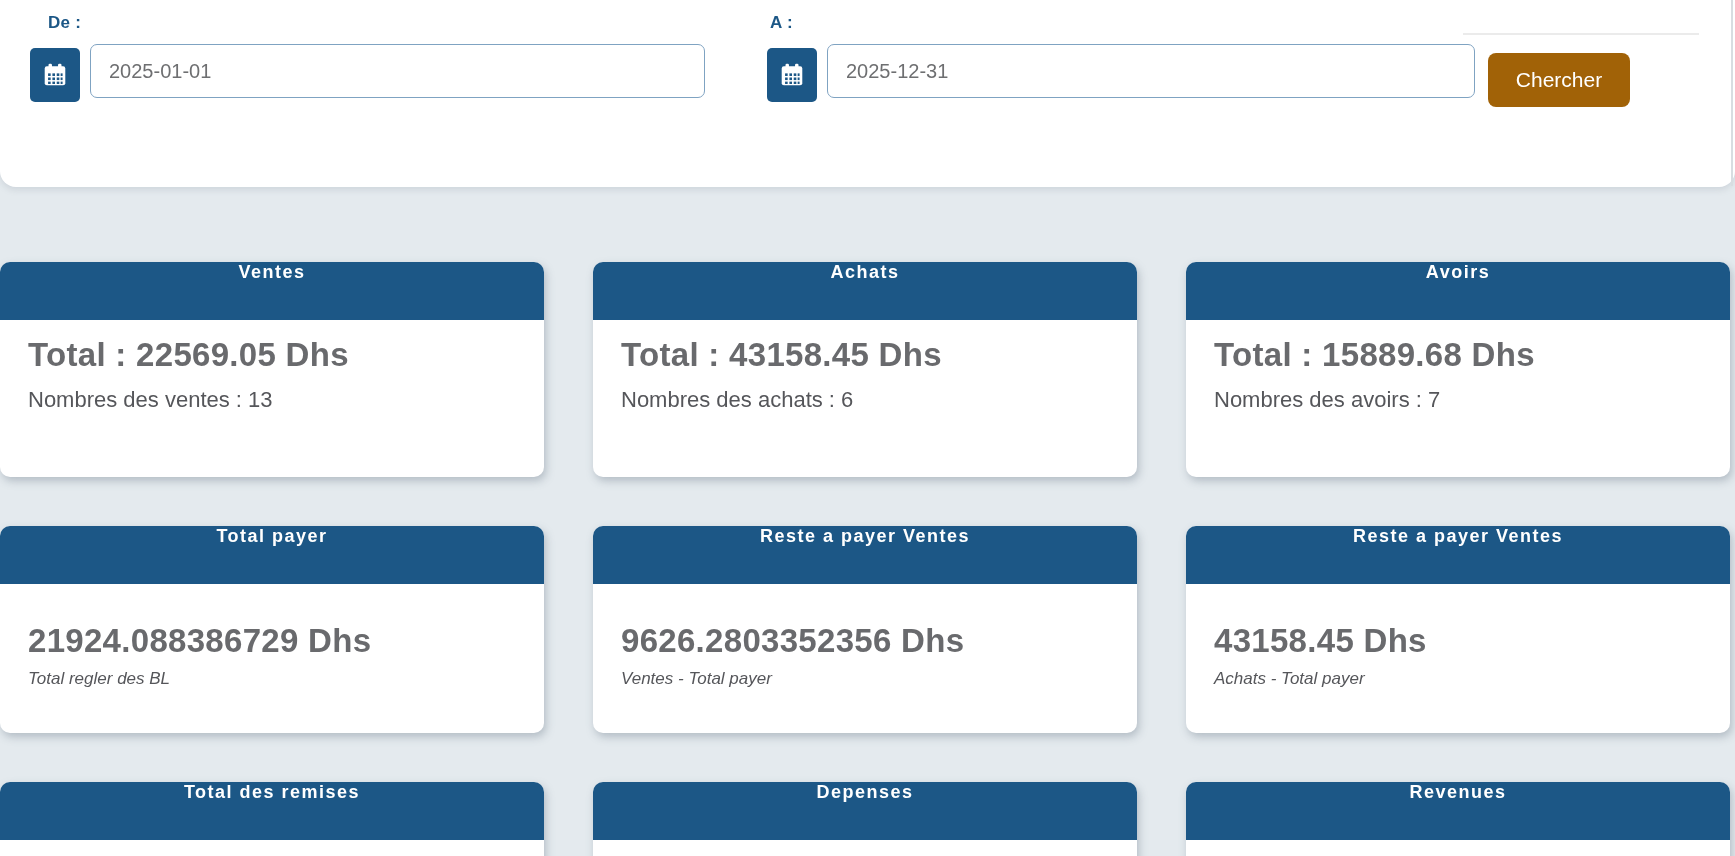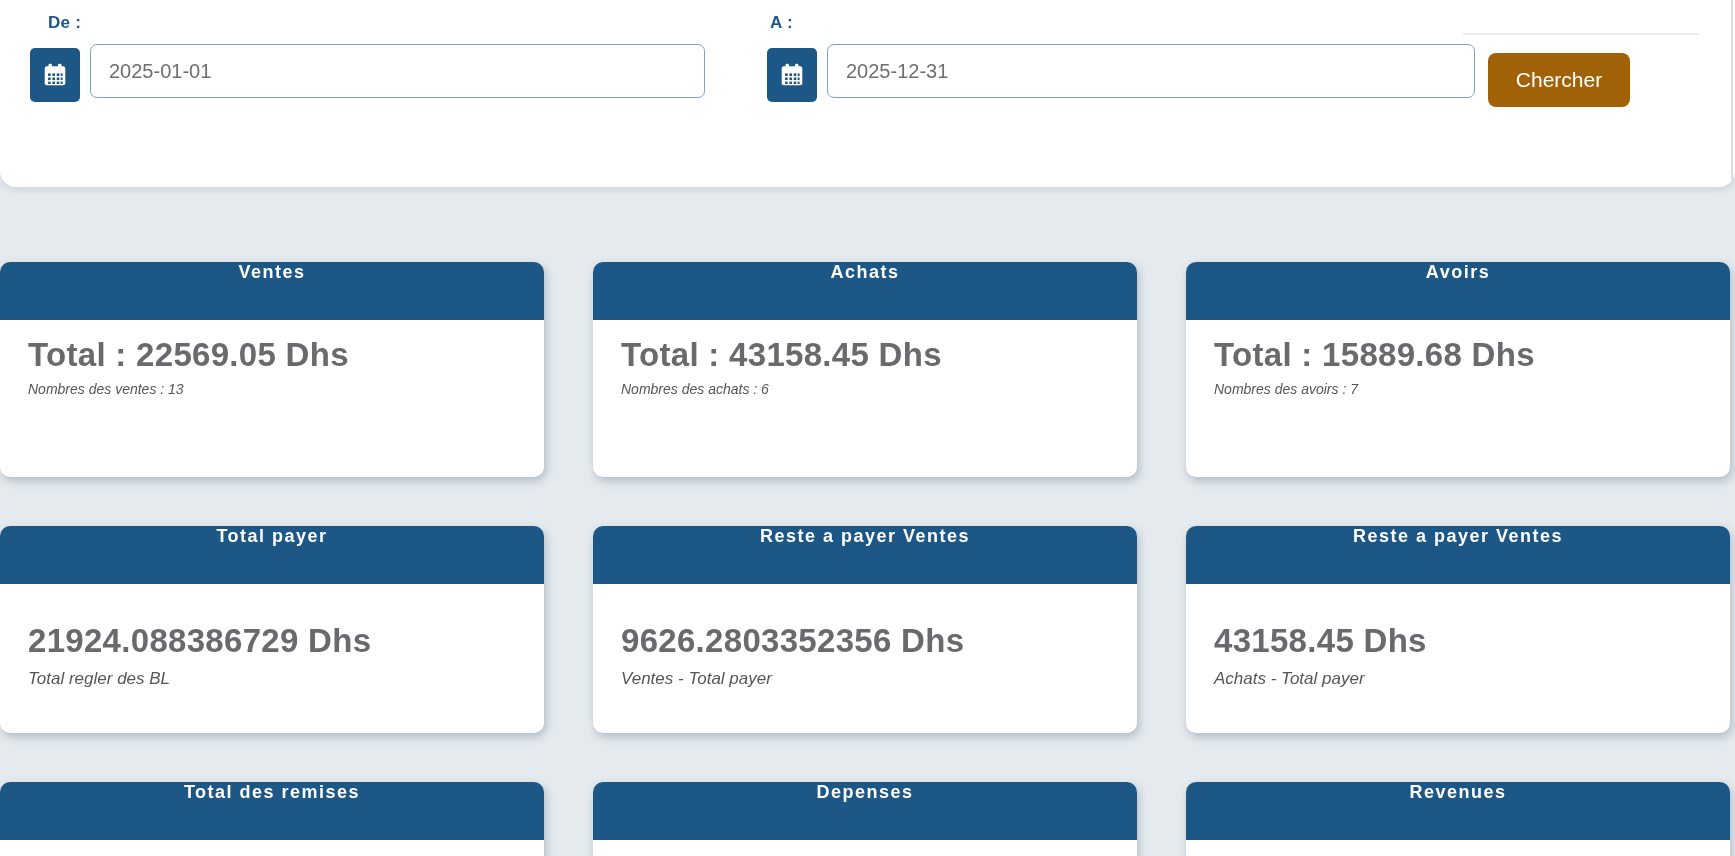--- a/index.html
+++ b/index.html
@@ -81,21 +81,21 @@
     color:#ffffff; font-size:18px; font-weight:bold; letter-spacing:1.5px;
   }
   .card-body { padding:16px 28px 26px 28px; min-height:157px; }
   .card-body.lower { padding-top:38px; min-height:149px; }
   .card-body.stub { min-height:100px; }
   .card-value {
     font-size:33px; font-weight:bold; color:#696a6d;
     line-height:1.15; letter-spacing:0.3px;
   }
   .card-subtitle {
-    font-size:14px; color:#55565a; line-height:1.3; margin-top:6px;font-style:italic;
+    font-size:22px; color:#55565a; line-height:1.3; margin-top:12px;
   }
   .card-subtitle.italic {
     font-style:italic; font-size:17px; margin-top:8px;
   }
 </style>
 </head>
 <body>
 
 <div class="page">
 

